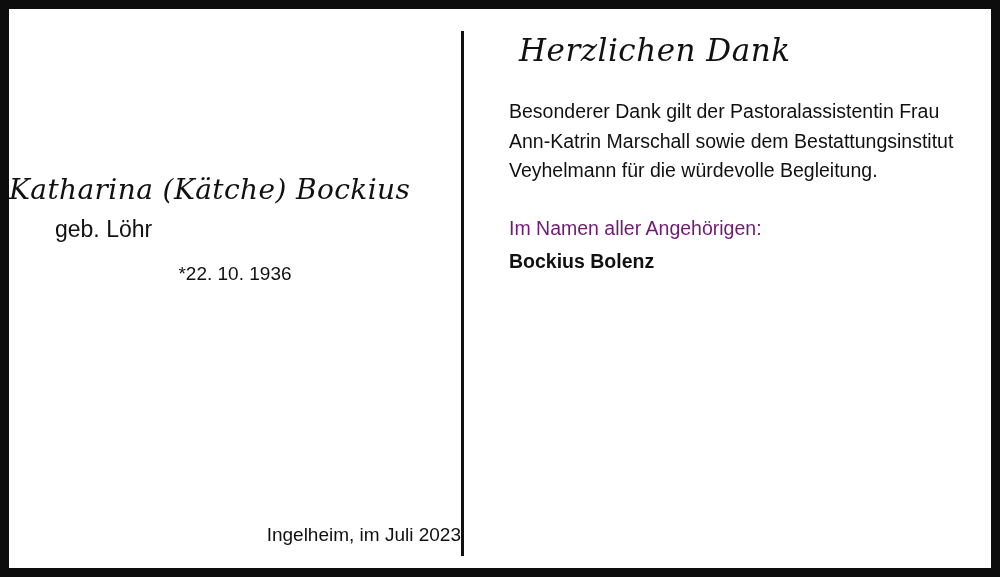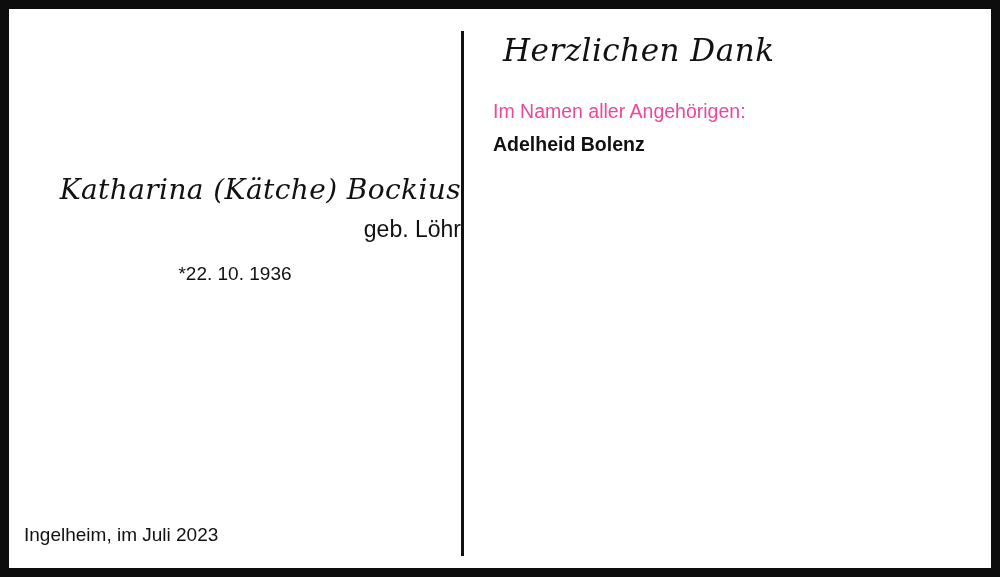--- a/index.html
+++ b/index.html
@@ -42,21 +42,21 @@
     flex: 0 0 452px;
     box-sizing: border-box;
     padding: 0;
   }
 
   .deceased-block {
     position: absolute;
     left: 0;
     right: 0;
     top: 165px;
-    text-align: right;
+    text-align: left;
   }
 
   .deceased-name {
     font-family: "DejaVu Serif", "Liberation Serif", serif;
     font-style: italic;
     font-size: 28px;
     line-height: 1.15;
     letter-spacing: 0.4px;
     color: #111111;
     white-space: nowrap;
@@ -82,43 +82,42 @@
 
   .date-birth, .date-death {
     white-space: nowrap;
   }
 
   .place-date {
     position: absolute;
     left: 0;
     right: 0;
     bottom: 22px;
-    text-align: left;
+    text-align: right;
     font-family: "Liberation Sans", sans-serif;
     font-size: 19px;
     color: #111111;
-    padding-left: 15px;
   }
 
   
   .divider {
     position: absolute;
     left: 452px;
     top: 22px;
     bottom: 12px;
     width: 3px;
     background: #111111;
   }
 
   
   .right-col {
     position: relative;
     flex: 1 1 auto;
     box-sizing: border-box;
-    padding: 24px 28px 10px 32px;
+    padding: 24px 28px 10px 48px;
   }
 
   .thanks-heading {
     font-family: "DejaVu Serif", "Liberation Serif", serif;
     font-style: italic;
     font-size: 31px;
     line-height: 1.1;
     color: #111111;
     margin: 0 0 30px 0;
     padding-left: 10px;
@@ -130,21 +129,21 @@
     font-size: 19.5px;
     line-height: 1.52;
     color: #111111;
     margin: 0 0 28px 0;
   }
 
   .closing-label {
     font-family: "Liberation Sans", sans-serif;
     font-size: 19.5px;
     line-height: 1.5;
-    color: #ec4899;
+    color: #701a75;
     margin: 0 0 4px 0;
   }
 
   .signature-name {
     font-family: "Liberation Sans", sans-serif;
     font-weight: bold;
     font-size: 19.5px;
     line-height: 1.5;
     color: #111111;
     margin: 0;
@@ -164,18 +163,19 @@
           <span class="date-birth">*22. 10. 1936</span>
         </div>
       </div>
       <div class="place-date">Ingelheim, im Juli 2023</div>
     </div>
 
     <div class="divider"></div>
 
     <div class="right-col">
       <div class="thanks-heading">Herzlichen Dank</div>
+      <p class="body-para">Besonderer Dank gilt der Pastoralassistentin Frau Ann-Katrin Marschall sowie dem Bestattungsinstitut Veyhelmann für die würdevolle Begleitung.</p>
       <p class="closing-label">Im Namen aller Angehörigen:</p>
-      <p class="signature-name">Adelheid Bolenz</p>
+      <p class="signature-name">Bockius Bolenz</p>
     </div>
 
   </div>
 </div>
 
 </body></html>

